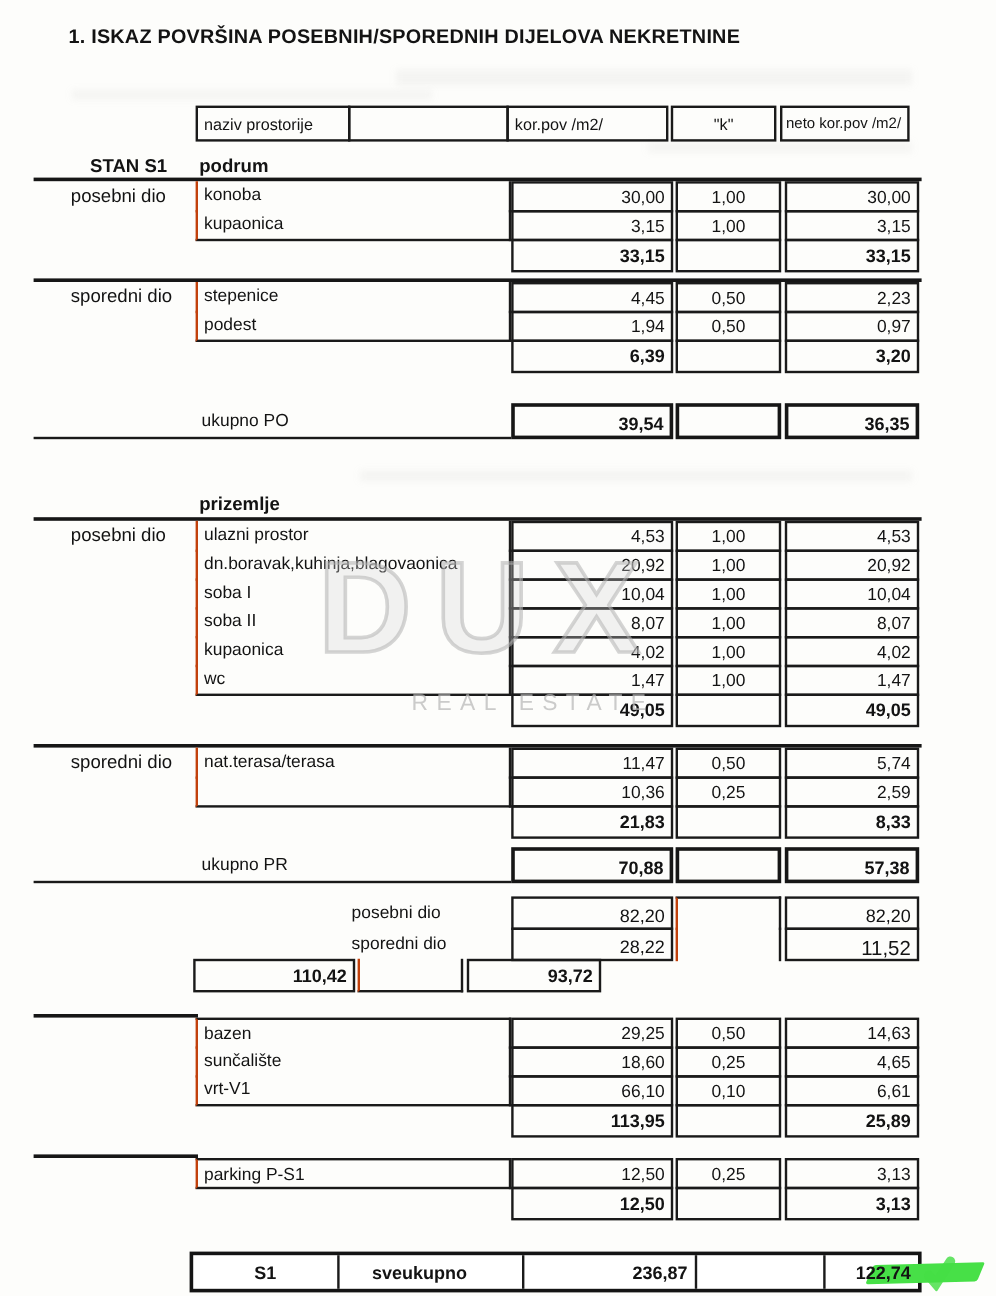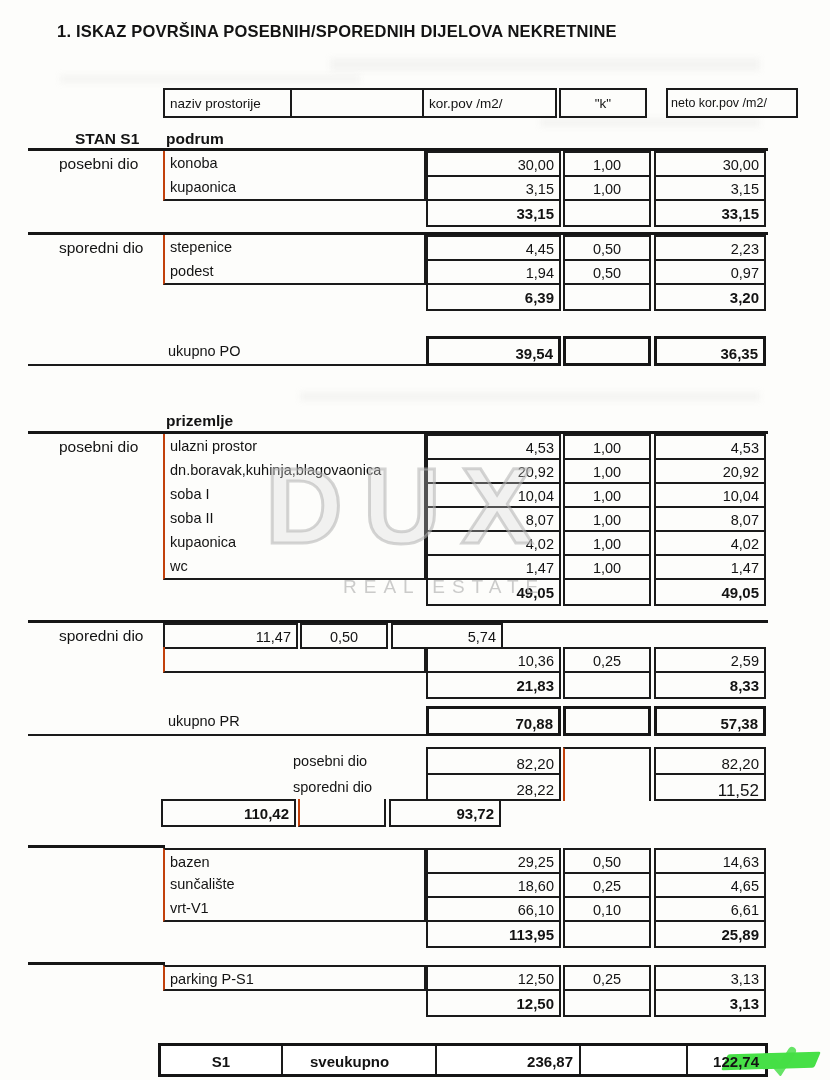--- a/index.html
+++ b/index.html
@@ -71,21 +71,21 @@
 <div class="abs title" style="left:57px; top:22px;">1. ISKAZ POVRŠINA POSEBNIH/SPOREDNIH DIJELOVA NEKRETNINE</div>
 
 <div class="abs row" style="left:55px; top:88px; height:30px;">
   <div style="width:108px;"></div>
   <div class="b hcell" style="width:129px;">naziv prostorije</div>
   <div class="b hcell mtl" style="width:134px; margin-left:-2px;"></div>
   <div class="b hcell" style="width:135px; margin-left:-2px;">kor.pov /m2/</div>
   <div class="g1"></div>
   <div class="b hcell ctr" style="width:88px; padding-left:0;">"k"</div>
   <div class="g2"></div>
-  <div class="b hcell" style="width:132px; font-size:12.5px; padding-left:3px;margin-left:16px;">neto kor.pov /m2/</div>
+  <div class="b hcell" style="width:108px; font-size:12.5px; padding-left:3px;">neto kor.pov /m2/</div>
 </div>
 
 <div class="abs floorhead" style="left:75px; top:130px;">STAN S1</div>
 <div class="abs floorhead" style="left:166px; top:130px;">podrum</div>
 <div class="abs hline" style="left:28px; top:148px; width:740px;"></div>
 
 <div class="abs" style="left:55px; top:151px;">
   <div class="row r26">
     <div class="cl">posebni dio</div>
     <div class="cn side">konoba</div>
@@ -225,20 +225,21 @@
     <div class="g2"></div>
     <div class="cv b num bold">49,05</div>
   </div>
 </div>
 
 <div class="abs hline" style="left:28px; top:620px; width:740px;"></div>
 
 <div class="abs" style="left:55px; top:623px;">
   <div class="row r26">
     <div class="cl">sporedni dio</div>
+    <div class="cn side">nat.terasa/terasa</div>
     <div class="ck b num">11,47</div>
     <div class="g1"></div>
     <div class="cc b num ctr">0,50</div>
     <div class="g2"></div>
     <div class="cv b num">5,74</div>
   </div>
   <div class="row r26 mt">
     <div class="cl"></div>
     <div class="cn side bot"></div>
     <div class="ck b num">10,36</div>

